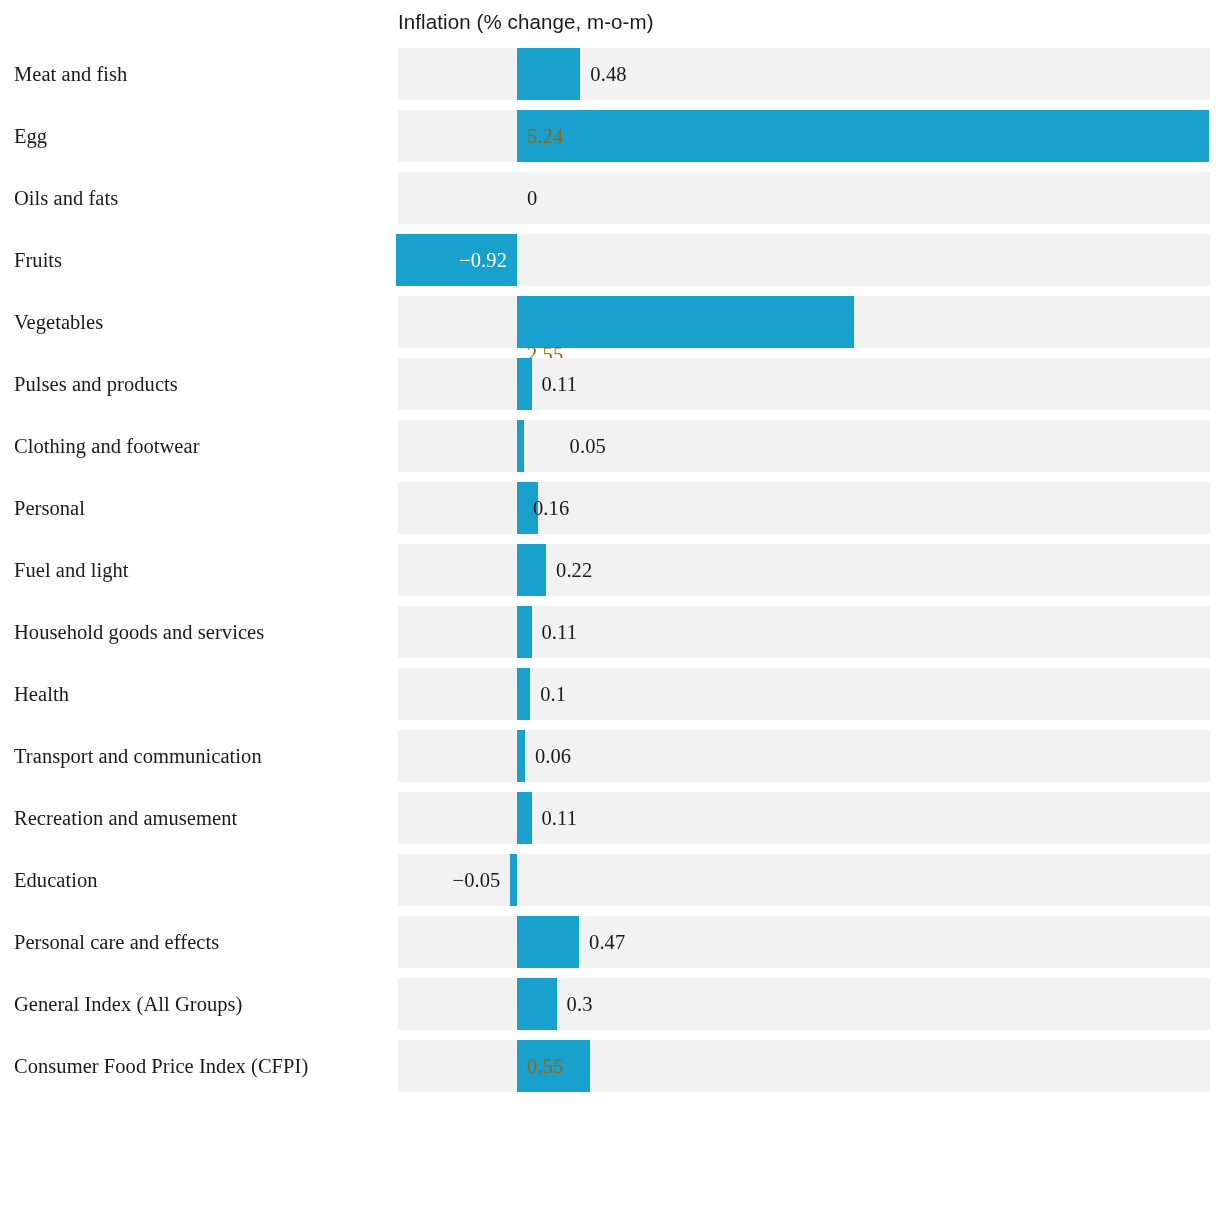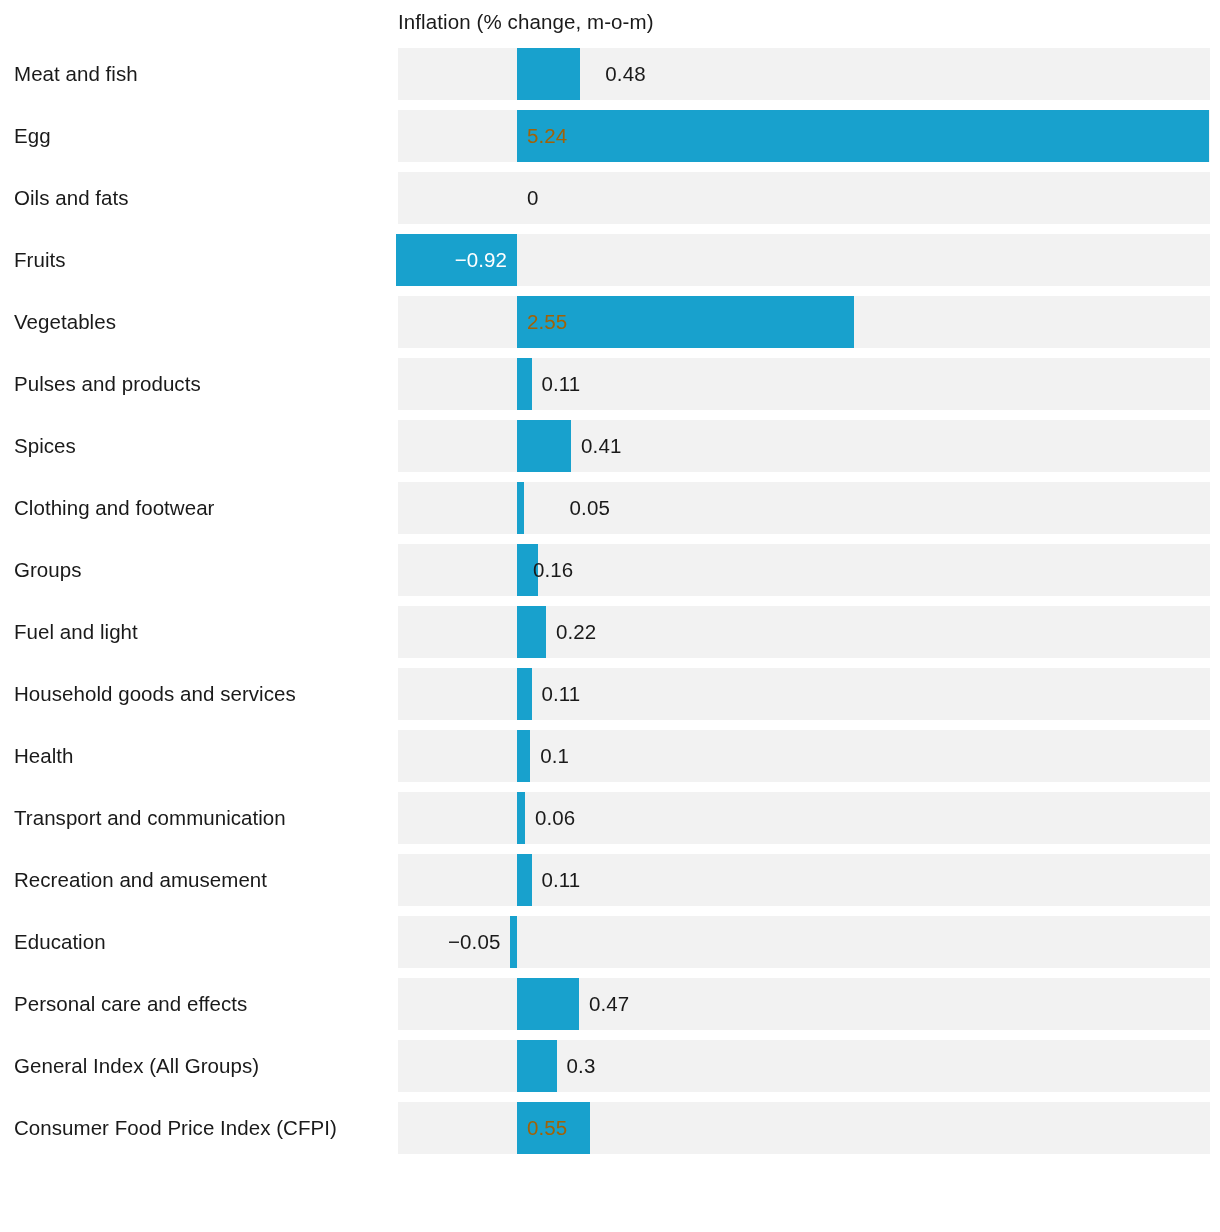--- a/index.html
+++ b/index.html
@@ -35,20 +35,21 @@
   .rows {
     position: absolute;
     left: 0;
     top: 48px;
     width: 1220px;
   }
   .row {
     position: relative;
     height: 52px;
     margin-bottom: 10px;
+    font-family: Liberation Serif, serif;
   }
   .row-label {
     position: absolute;
     left: 14px;
     top: 0;
     height: 52px;
     width: 375px;
     display: flex;
     align-items: center;
     font-size: 20.5px;
@@ -111,21 +112,21 @@
 
 <div id="chart-root">
 
   <div class="col-header">Inflation (% change, m-o-m)</div>
 
   <div class="rows">
       <div class="row">
         <div class="row-label">Meat and fish</div>
         <div class="track">
           <div class="bar" style="left: 119px; width: 63.36px;"></div>
-          <div class="bar-value outside-right" style="left: 192.36px; margin-left: 15px;">0.48</div>
+          <div class="bar-value outside-right" style="left: 192.36px;">0.48</div>
         </div>
       </div>
       <div class="row">
         <div class="row-label">Egg</div>
         <div class="track">
           <div class="bar" style="left: 119px; width: 691.68px;"></div>
           <div class="bar-value inside-right" style="left: 129px;">5.24</div>
         </div>
       </div>
       <div class="row">
@@ -138,46 +139,39 @@
         <div class="row-label">Fruits</div>
         <div class="track">
           <div class="bar" style="left: -2.44px; width: 121.44px;"></div>
           <div class="bar-value inside-left" style="right: 703px;">−0.92</div>
         </div>
       </div>
       <div class="row">
         <div class="row-label">Vegetables</div>
         <div class="track">
           <div class="bar" style="left: 119px; width: 336.6px;"></div>
-          <div class="bar-value inside-right" style="left: 129px;">2.55</div>
+          <div class="bar-value inside-right" style="left: 129px; margin-top: 32px;">2.55</div>
         </div>
       </div>
       <div class="row">
         <div class="row-label">Pulses and products</div>
         <div class="track">
           <div class="bar" style="left: 119px; width: 14.52px;"></div>
           <div class="bar-value outside-right" style="left: 143.52px;">0.11</div>
         </div>
       </div>
       <div class="row">
-        <div class="row-label">Spices</div>
-        <div class="track">
-          <div class="bar" style="left: 119px; width: 54.12px;"></div>
-          <div class="bar-value outside-right" style="left: 183.12px;">0.41</div>
-        </div>
-      </div>
-      <div class="row">
         <div class="row-label">Clothing and footwear</div>
         <div class="track">
           <div class="bar" style="left: 119px; width: 6.6px;"></div>
           <div class="bar-value outside-right" style="left: 135.6px; margin-left: 36px;">0.05</div>
         </div>
       </div>
       <div class="row">
-        <div class="row-label">Groups</div>
+        <div class="row-label">Personal</div>
         <div class="track">
           <div class="bar" style="left: 119px; width: 21.12px;"></div>
           <div class="bar-value outside-right" style="left: 135px;">0.16</div>
         </div>
       </div>
       <div class="row">
         <div class="row-label">Fuel and light</div>
         <div class="track">
           <div class="bar" style="left: 119px; width: 29.04px;"></div>
           <div class="bar-value outside-right" style="left: 158.04px;">0.22</div>

